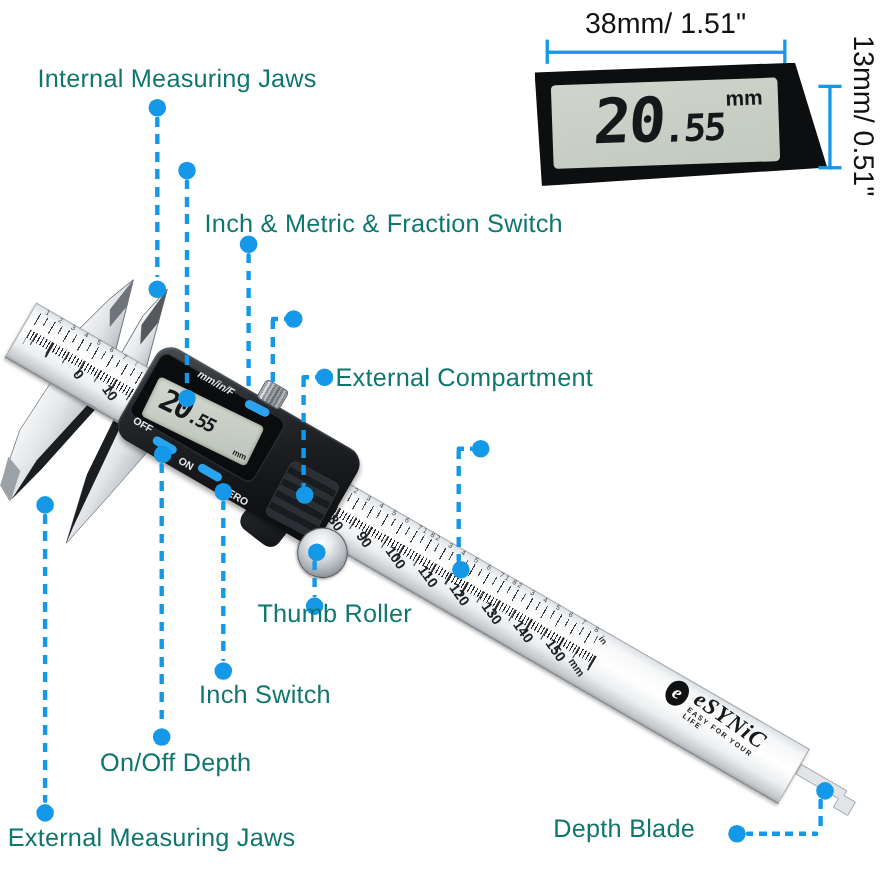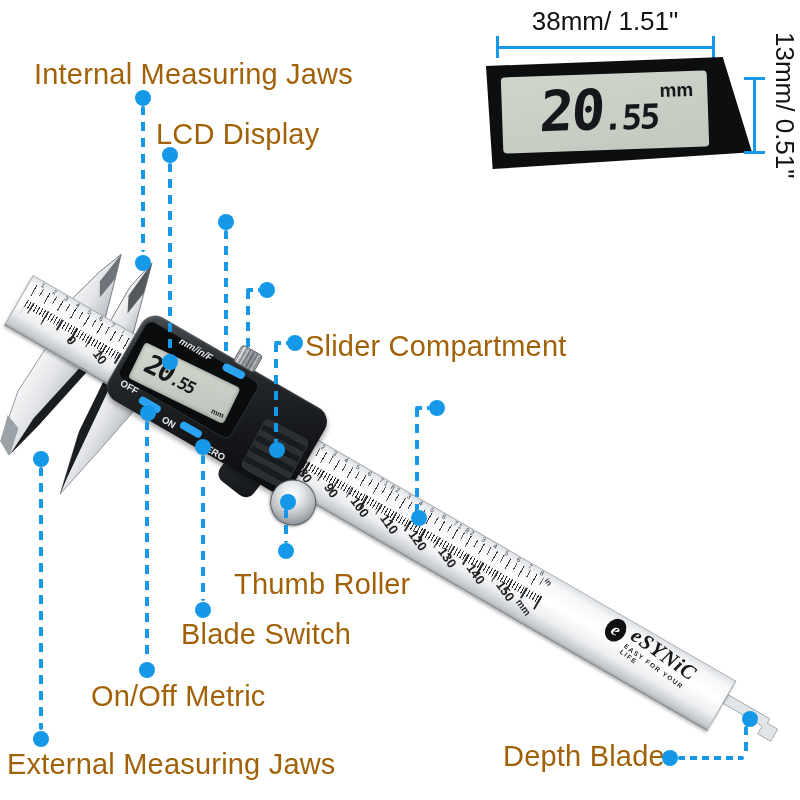--- a/index.html
+++ b/index.html
@@ -1,19 +1,19 @@
 <!DOCTYPE html>
 <html><head>
 <meta charset="utf-8">
 <style>
   html,body{margin:0;padding:0;background:#fff;}
   .canvas{position:relative;width:800px;height:800px;background:#fff;overflow:hidden;
           font-family:"Liberation Sans",sans-serif;}
   
-  .lbl{position:absolute;font-size:29px;color:#a16207;white-space:nowrap;letter-spacing:.2px;}
+  .lbl{position:absolute;font-size:23px;color:#0f766e;white-space:nowrap;letter-spacing:.2px;}
   .dot{position:absolute;width:16px;height:16px;border-radius:50%;background:#1598e8;}
   .vl{position:absolute;width:4px;border-radius:2px;
       background:repeating-linear-gradient(180deg,#1598e8 0 9px,transparent 9px 16px);}
   .hl{position:absolute;height:4px;border-radius:2px;
       background:repeating-linear-gradient(90deg,#1598e8 0 7px,transparent 7px 12px);}
   
   .inset-wlabel{position:absolute;left:480px;top:6px;width:250px;text-align:center;
                 font-size:26px;color:#121212;}
   .bracket{position:absolute;background:#1598e8;}
   .inset-display{position:absolute;left:486px;top:57px;width:266px;height:112px;}
@@ -200,57 +200,57 @@
     </div>
 
     <div class="roller"></div>
   </div>
 
   <div class="lbl" style="left:34px;top:58px;">Internal Measuring Jaws</div>
   <div class="dot" style="left:135px;top:90px;"></div>
   <div class="vl" style="left:141px;top:106px;height:146px;"></div>
   <div class="dot" style="left:135px;top:255px;"></div>
 
-  <div class="lbl" style="left:156px;top:118px;">LCD Display</div>
   <div class="dot" style="left:162px;top:147px;"></div>
   <div class="vl" style="left:168px;top:163px;height:188px;"></div>
   <div class="dot" style="left:162px;top:354px;"></div>
 
+  <div class="lbl" style="left:186px;top:190px;">Inch &amp; Metric &amp; Fraction Switch</div>
   <div class="dot" style="left:218px;top:214px;"></div>
   <div class="vl" style="left:224px;top:230px;height:126px;"></div>
 
   <div class="dot" style="left:259px;top:282px;"></div>
   <div class="hl" style="left:246px;top:288px;width:14px;"></div>
   <div class="vl" style="left:246px;top:290px;height:62px;"></div>
 
-  <div class="lbl" style="left:305px;top:330px;">Slider Compartment</div>
+  <div class="lbl" style="left:305px;top:330px;">External Compartment</div>
   <div class="dot" style="left:287px;top:335px;"></div>
   <div class="hl" style="left:274px;top:341px;width:14px;"></div>
   <div class="vl" style="left:274px;top:343px;height:100px;"></div>
   <div class="dot" style="left:269px;top:442px;"></div>
 
   <div class="dot" style="left:429px;top:400px;"></div>
   <div class="hl" style="left:415px;top:406px;width:15px;"></div>
   <div class="vl" style="left:415px;top:408px;height:103px;"></div>
   <div class="dot" style="left:411px;top:510px;"></div>
 
   <div class="dot" style="left:280px;top:494px;"></div>
   <div class="vl" style="left:284px;top:509px;height:34px;"></div>
   <div class="dot" style="left:278px;top:543px;"></div>
-  <div class="lbl" style="left:234px;top:568px;">Thumb Roller</div>
+  <div class="lbl" style="left:234px;top:544px;">Thumb Roller</div>
 
   <div class="dot" style="left:195px;top:439px;"></div>
   <div class="vl" style="left:201px;top:455px;height:146px;"></div>
   <div class="dot" style="left:195px;top:602px;"></div>
-  <div class="lbl" style="left:181px;top:618px;">Blade Switch</div>
+  <div class="lbl" style="left:181px;top:618px;">Inch Switch</div>
 
   <div class="dot" style="left:140px;top:405px;"></div>
   <div class="vl" style="left:145px;top:421px;height:240px;"></div>
   <div class="dot" style="left:139px;top:662px;"></div>
-  <div class="lbl" style="left:91px;top:680px;">On/Off Metric</div>
+  <div class="lbl" style="left:91px;top:680px;">On/Off Depth</div>
 
   <div class="dot" style="left:33px;top:451px;"></div>
   <div class="vl" style="left:39px;top:467px;height:263px;"></div>
   <div class="dot" style="left:33px;top:731px;"></div>
   <div class="lbl" style="left:7px;top:748px;">External Measuring Jaws</div>
 
   <div class="lbl" style="left:503px;top:740px;">Depth Blade</div>
   <div class="dot" style="left:662px;top:750px;"></div>
   <div class="hl" style="left:678px;top:756px;width:66px;"></div>
   <div class="vl" style="left:744px;top:726px;height:30px;"></div>

